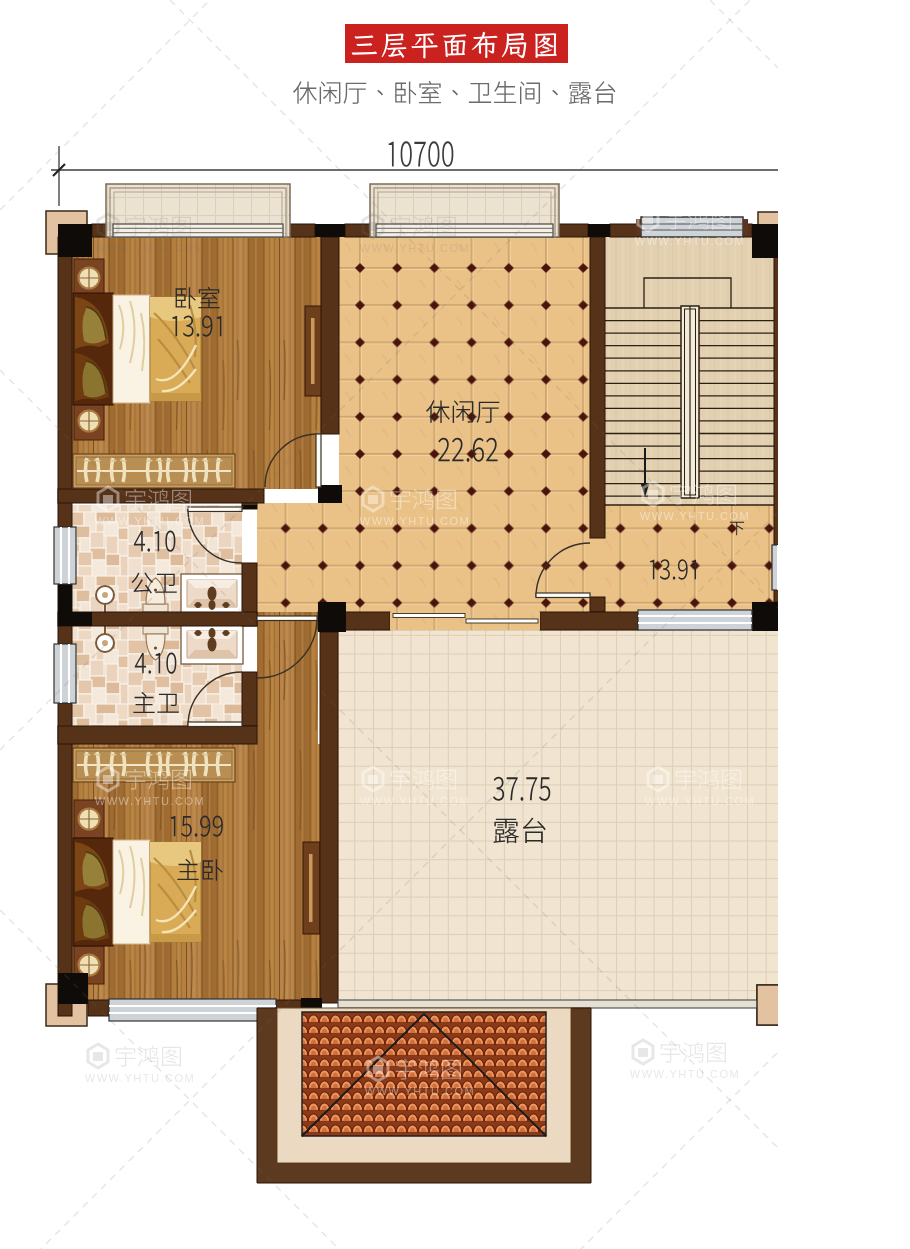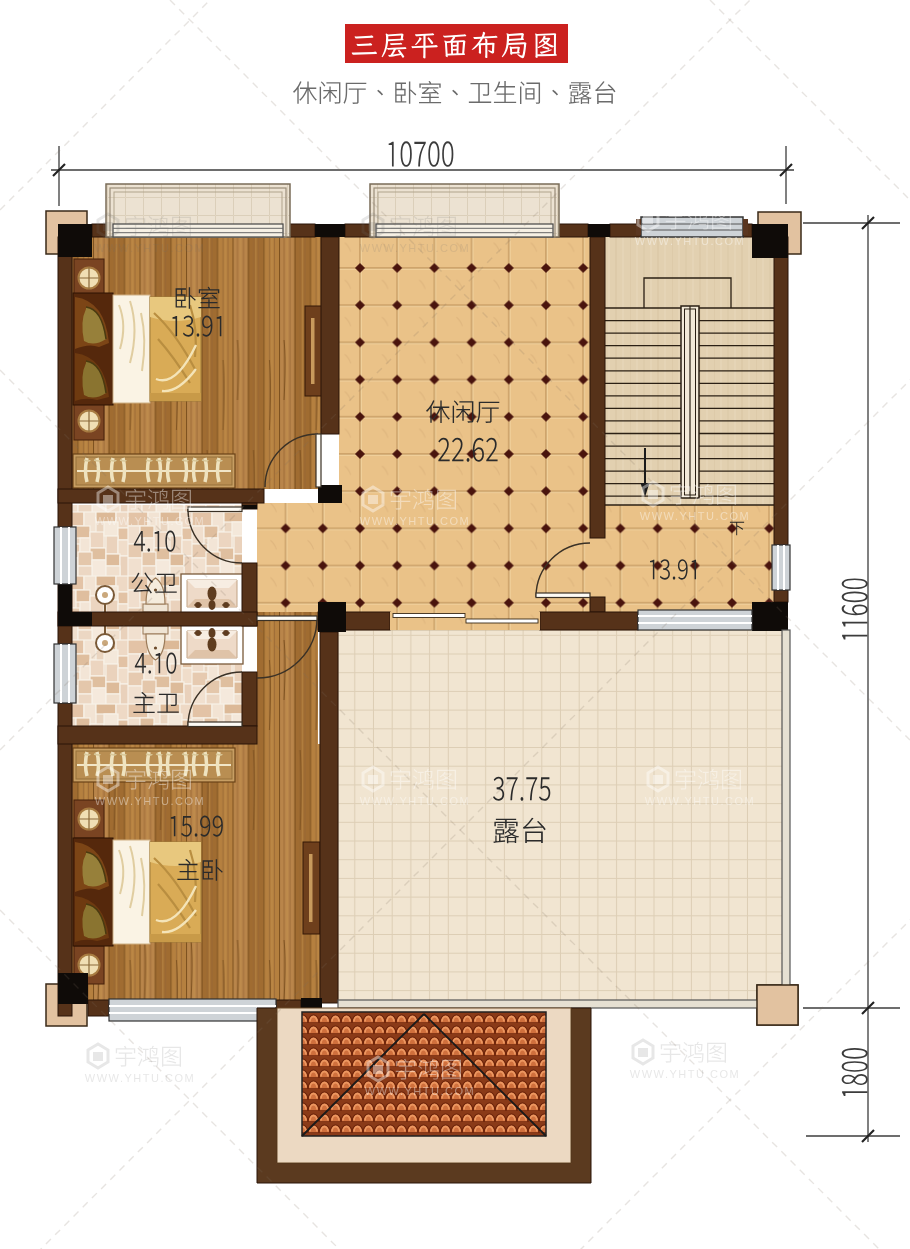--- a/index.html
+++ b/index.html
@@ -1,15 +1,15 @@
 <!DOCTYPE html>
 <html><head><meta charset="utf-8">
 <style>
 html,body{margin:0;padding:0;background:#ffffff;}
-#page{position:relative;width:910px;height:1249px;overflow:hidden;background:#fff;}
+#page{position:relative;width:778px;height:1249px;overflow:hidden;background:#fff;}
 </style></head>
 <body>
 <div id="page">
 <svg width="910" height="1249" viewBox="0 0 910 1249" xmlns="http://www.w3.org/2000/svg">
 <rect x="345" y="24" width="223" height="39" fill="#cb211f"></rect>
 <g transform="translate(350.2 55.0) scale(0.02800 0.02800)">
         <path d="M157 -9 924 -35Q937 -36 946 -42Q956 -48 956 -60Q956 -73 943 -88Q930 -102 914 -112Q898 -121 887 -121Q882 -121 875 -119Q866 -117 852 -114Q839 -112 827 -111L137 -88Q131 -88 126 -88Q120 -87 114 -87Q92 -87 73 -92Q70 -93 65 -93Q52 -93 52 -80Q52 -70 62 -50Q71 -31 85 -19Q100 -8 130 -8Q135 -8 142 -8Q149 -9 157 -9ZM321 -321 750 -341Q763 -342 773 -347Q783 -352 783 -365Q783 -375 772 -389Q760 -403 745 -414Q730 -425 718 -425Q714 -425 711 -424Q702 -421 690 -418Q678 -415 668 -414L302 -396H292Q267 -396 247 -402Q243 -403 239 -403Q226 -403 226 -390Q226 -373 238 -354Q249 -336 257 -329Q263 -323 272 -322Q281 -320 292 -320Q299 -320 306 -320Q314 -321 321 -321ZM252 -589 796 -619Q809 -620 819 -625Q829 -630 829 -642Q829 -651 818 -664Q807 -678 792 -690Q778 -701 765 -701Q760 -701 757 -700Q748 -697 736 -694Q724 -691 714 -690L233 -662H220Q209 -662 198 -663Q187 -664 178 -667Q174 -668 170 -668Q157 -668 157 -655Q157 -653 164 -632Q172 -610 188 -596Q193 -590 202 -589Q211 -588 221 -588Q229 -588 236 -588Q244 -589 252 -589Z M1503 -353 1831 -372Q1859 -375 1859 -392Q1859 -411 1828 -432Q1816 -441 1808 -441Q1799 -441 1794 -438Q1788 -435 1769 -432L1474 -416L1438 -421Q1423 -421 1423 -411Q1423 -390 1451 -361Q1463 -353 1482 -353ZM1358 -559Q1360 -586 1360 -632L1359 -671L1819 -699L1803 -584ZM1138 78Q1154 78 1173 51Q1267 -82 1306 -219Q1344 -356 1355 -494L1868 -523Q1906 -525 1906 -544Q1906 -562 1879 -585Q1899 -703 1902 -710Q1906 -717 1906 -726Q1906 -737 1889 -752Q1872 -768 1853 -768L1355 -736Q1298 -764 1284 -764Q1264 -764 1264 -750Q1264 -744 1272 -726Q1280 -708 1282 -620Q1282 -252 1146 5Q1123 49 1123 61Q1123 78 1138 78ZM1858 78Q1871 99 1887 99Q1903 99 1918 84Q1932 68 1932 56Q1932 41 1840 -80Q1775 -164 1766 -176Q1756 -188 1741 -188Q1726 -188 1714 -173Q1703 -158 1703 -153Q1703 -147 1718 -128Q1733 -108 1774 -52Q1681 -36 1530 -17Q1587 -104 1633 -199L1981 -215Q2009 -218 2009 -234Q2009 -254 1976 -276Q1963 -284 1956 -284Q1948 -284 1942 -280Q1935 -277 1914 -275Q1378 -249 1366 -249L1328 -254Q1313 -254 1313 -243Q1313 -221 1339 -199Q1353 -186 1372 -186L1549 -195Q1509 -105 1447 -6L1410 -3L1376 -7Q1360 -7 1360 5Q1371 36 1382 50Q1392 65 1413 65Q1460 65 1808 -1Q1828 27 1858 78Z M2965 -433Q2965 -443 2949 -466Q2933 -489 2910 -517Q2887 -545 2862 -572Q2838 -599 2821 -617Q2808 -630 2798 -630Q2787 -630 2772 -618Q2758 -605 2758 -594Q2758 -582 2770 -569Q2801 -533 2834 -490Q2868 -447 2890 -410Q2903 -390 2916 -390Q2929 -390 2947 -404Q2965 -418 2965 -433ZM2464 -617V-607Q2464 -589 2457 -575Q2432 -529 2402 -484Q2371 -439 2337 -399Q2321 -379 2321 -367Q2321 -355 2334 -355Q2347 -355 2372 -376Q2398 -396 2427 -426Q2456 -455 2484 -487Q2512 -519 2530 -545Q2548 -571 2548 -582Q2548 -595 2534 -607Q2521 -619 2506 -628Q2490 -637 2480 -637Q2464 -637 2464 -617ZM2690 -263 3095 -281Q3107 -282 3116 -287Q3126 -292 3126 -303Q3126 -310 3118 -322Q3109 -334 3096 -344Q3082 -355 3064 -355Q3057 -355 3053 -354Q3042 -350 3032 -348Q3021 -347 3011 -346L2691 -332L2692 -688L2967 -704Q2979 -705 2988 -710Q2998 -714 2998 -724Q2998 -734 2988 -746Q2979 -758 2966 -768Q2952 -777 2937 -777Q2930 -777 2926 -776Q2915 -772 2904 -770Q2894 -769 2884 -768L2383 -739H2371Q2362 -739 2352 -740Q2343 -741 2336 -743Q2333 -744 2328 -744Q2315 -744 2315 -732Q2315 -728 2320 -715Q2325 -702 2334 -689Q2343 -676 2356 -672Q2360 -671 2364 -671Q2369 -671 2373 -671Q2380 -671 2388 -671Q2395 -671 2404 -672L2615 -684L2613 -329L2257 -314H2246Q2236 -314 2227 -315Q2218 -316 2210 -319Q2207 -320 2202 -320Q2188 -320 2188 -307Q2188 -296 2197 -280Q2206 -265 2219 -252Q2226 -245 2246 -245Q2253 -245 2260 -246Q2268 -246 2278 -246L2612 -261L2611 -2Q2611 30 2605 63Q2604 67 2604 74Q2604 95 2618 106Q2631 116 2646 119Q2660 122 2663 122Q2689 122 2689 91Z M3800 -163 3797 -59 3671 -55 3669 -157ZM3803 -305 3801 -221 3668 -214 3666 -298ZM3595 -438 3604 -53 3479 -49 3456 -430ZM3806 -449 3804 -365 3665 -358 3664 -441ZM4028 -460 3999 -65 3867 -61 3876 -452ZM3482 15 4068 -2Q4080 -3 4092 -5Q4103 -7 4103 -20Q4103 -27 4096 -39Q4089 -51 4073 -67L4108 -458Q4109 -463 4112 -468Q4114 -474 4114 -481Q4114 -490 4100 -508Q4085 -526 4056 -526H4050L3659 -505Q3673 -518 3698 -546Q3722 -574 3746 -608Q3749 -612 3749 -619Q3749 -632 3720 -652L3732 -645L4115 -669Q4126 -670 4136 -674Q4145 -677 4145 -688Q4145 -699 4134 -711Q4124 -723 4111 -732Q4098 -740 4088 -740Q4081 -740 4076 -738Q4061 -732 4038 -730L3393 -690Q3388 -690 3383 -690Q3378 -689 3374 -689Q3365 -689 3357 -690Q3349 -692 3341 -694Q3337 -695 3328 -695Q3320 -695 3320 -684Q3320 -682 3320 -680Q3321 -677 3322 -674Q3340 -639 3353 -632Q3366 -624 3379 -624Q3386 -624 3394 -624Q3403 -625 3413 -626L3666 -642Q3666 -634 3652 -608Q3637 -583 3614 -554Q3592 -525 3571 -500L3453 -493Q3423 -506 3404 -512Q3385 -517 3375 -517Q3359 -517 3359 -504Q3359 -499 3362 -494Q3364 -488 3367 -482Q3374 -469 3378 -456Q3383 -442 3384 -421L3407 -48Q3408 -41 3408 -32Q3408 -24 3408 -16Q3408 -7 3408 2Q3408 10 3406 20V29Q3406 47 3420 58Q3433 68 3447 72Q3461 77 3464 77Q3484 77 3484 54V51Z M5140 -129V-135L5150 -378Q5151 -383 5153 -388Q5155 -394 5155 -400Q5155 -414 5140 -426Q5126 -439 5100 -439H5087L4899 -428V-530Q4899 -546 4892 -554Q4886 -562 4864 -570Q4854 -576 4845 -578Q4836 -579 4829 -579Q4810 -579 4810 -564Q4810 -557 4815 -549Q4826 -528 4826 -506V-425L4664 -416Q4647 -424 4640 -426L4652 -443Q4703 -515 4741 -587L5231 -616H5233Q5259 -619 5259 -637Q5259 -645 5250 -657Q5242 -669 5229 -680Q5216 -690 5200 -690Q5196 -690 5193 -690Q5190 -689 5187 -688Q5177 -684 5167 -682Q5157 -681 5146 -680L4775 -659Q4780 -671 4792 -699Q4804 -727 4812 -751Q4821 -775 4821 -784Q4821 -793 4809 -804Q4797 -814 4782 -822Q4768 -830 4755 -830Q4736 -830 4736 -808V-805Q4736 -800 4736 -796Q4737 -791 4737 -786Q4737 -778 4734 -764Q4731 -749 4720 -722Q4710 -694 4690 -653L4469 -640H4455Q4438 -640 4421 -643Q4418 -644 4412 -644Q4399 -644 4399 -632Q4399 -614 4410 -600Q4421 -585 4426 -581Q4432 -575 4440 -574Q4448 -572 4459 -572Q4466 -572 4473 -572Q4480 -572 4490 -573L4655 -582Q4612 -503 4563 -438Q4514 -373 4464 -320Q4413 -268 4357 -217Q4340 -203 4340 -191Q4340 -179 4352 -179Q4364 -179 4389 -193Q4414 -207 4450 -233Q4485 -259 4524 -296Q4564 -332 4593 -366Q4593 -360 4593 -352L4597 -153Q4597 -126 4593 -103Q4592 -100 4592 -96Q4592 -93 4592 -90Q4592 -75 4603 -65Q4614 -55 4627 -50Q4640 -44 4649 -44Q4675 -44 4675 -77V-81L4669 -349L4825 -357L4824 -6Q4824 10 4822 24Q4821 37 4819 51Q4818 54 4818 58Q4818 62 4818 64Q4818 76 4824 86Q4831 96 4849 104Q4864 110 4875 110Q4899 110 4899 78V-360L5072 -369L5063 -138Q5043 -142 5014 -151Q4985 -160 4964 -168Q4948 -174 4938 -174Q4924 -174 4924 -162Q4924 -152 4944 -134Q4965 -117 4994 -98Q5022 -80 5050 -66Q5077 -53 5093 -53Q5116 -53 5128 -70Q5141 -86 5141 -104Q5141 -110 5140 -116Q5140 -122 5140 -129Z M5975 -231 5962 -118 5786 -111 5777 -220ZM5791 -47 6023 -54Q6062 -56 6062 -71Q6062 -86 6032 -116L6053 -239Q6054 -243 6057 -248Q6060 -253 6060 -261Q6060 -275 6045 -287Q6030 -299 6006 -299H5996L5770 -287Q5747 -296 5730 -300Q5714 -304 5705 -304Q5686 -304 5686 -290Q5686 -283 5693 -273Q5699 -265 5702 -248Q5704 -232 5705 -224L5714 -116Q5715 -110 5715 -104Q5715 -99 5715 -94Q5715 -86 5714 -79Q5714 -72 5713 -63Q5713 -62 5712 -60Q5712 -57 5712 -54Q5712 -42 5722 -31Q5733 -20 5746 -13Q5759 -6 5770 -6Q5792 -6 5792 -32V-35ZM6117 -709 6098 -600 5674 -574Q5676 -600 5676 -630Q5677 -660 5678 -681ZM5655 -358 6209 -383Q6205 -326 6197 -254Q6189 -183 6177 -112Q6165 -42 6146 20Q6146 22 6142 22H6141Q6140 21 6139 21Q6104 11 6066 -4Q6029 -18 6006 -27Q5992 -34 5980 -34Q5967 -34 5967 -22Q5967 -15 5982 1Q5996 17 6018 36Q6040 55 6066 72Q6091 89 6115 101Q6139 113 6156 113Q6187 113 6204 85Q6220 57 6233 2Q6244 -46 6254 -114Q6264 -182 6272 -254Q6281 -326 6286 -387Q6287 -392 6290 -400Q6294 -408 6294 -416Q6294 -424 6283 -440Q6272 -456 6237 -456H6226L5664 -427Q5665 -441 5668 -464Q5670 -488 5671 -504L6166 -533Q6182 -534 6193 -540Q6204 -545 6204 -558Q6204 -567 6197 -578Q6190 -590 6176 -601L6198 -711Q6199 -715 6202 -722Q6205 -729 6205 -738Q6205 -758 6187 -770Q6169 -783 6148 -783H6142L5674 -752Q5644 -766 5625 -772Q5606 -779 5597 -779Q5581 -779 5581 -765Q5581 -758 5587 -746Q5592 -733 5595 -713Q5598 -693 5598 -676V-661Q5598 -535 5584 -414Q5571 -294 5536 -183Q5500 -72 5432 28Q5416 53 5416 64Q5416 77 5428 77Q5438 77 5466 52Q5495 28 5531 -24Q5567 -75 5601 -158Q5635 -240 5655 -359Z M6981 -473Q6935 -508 6909 -537L6917 -547L7046 -553Q7027 -520 6981 -473ZM6712 -249Q6724 -249 6753 -258Q6875 -303 6986 -391Q7043 -349 7122 -308Q7200 -268 7215 -268Q7231 -268 7252 -282Q7272 -296 7272 -308Q7272 -322 7254 -327Q7116 -376 7034 -434Q7094 -492 7127 -552Q7129 -554 7136 -560Q7143 -566 7143 -576Q7143 -614 7088 -614L6961 -607Q6981 -631 6981 -648Q6981 -671 6942 -686Q6929 -691 6920 -691Q6906 -691 6906 -675Q6905 -644 6863 -581Q6830 -535 6798 -500Q6765 -464 6752 -452Q6738 -441 6738 -428Q6738 -411 6753 -411Q6765 -411 6800 -436Q6836 -460 6870 -494Q6905 -457 6936 -432Q6862 -365 6722 -292Q6695 -279 6695 -264Q6695 -249 6712 -249ZM6845 -45Q6877 -45 7107 -134Q7144 -148 7172 -160Q7199 -172 7199 -187Q7199 -201 7179 -201Q7169 -201 7156 -197Q6877 -120 6813 -120Q6803 -120 6797 -121Q6780 -121 6780 -107Q6780 -99 6789 -84Q6798 -70 6812 -58Q6827 -45 6845 -45ZM7081 -188Q7094 -188 7102 -198Q7109 -209 7111 -220Q7113 -230 7113 -234Q7113 -251 7092 -258Q7071 -266 7041 -275Q7011 -284 6980 -293Q6950 -302 6925 -308Q6900 -314 6892 -314Q6875 -314 6868 -297Q6861 -280 6861 -274Q6861 -256 6888 -249Q6987 -221 7055 -195Q7075 -188 7081 -188ZM6693 -23 6690 -687 7277 -715 7274 -40ZM6671 103Q6693 103 6693 71V44Q7345 29 7362 27Q7379 25 7379 8Q7379 -5 7345 -41Q7349 -719 7352 -724Q7356 -728 7356 -739Q7356 -750 7339 -764Q7322 -779 7288 -779L6691 -752Q6634 -772 6620 -772Q6601 -772 6601 -759Q6601 -755 6604 -749Q6620 -712 6620 -682L6621 -26Q6621 12 6618 30Q6614 47 6614 59Q6614 73 6630 88Q6647 103 6671 103Z" fill="#ffffff"></path>
       </g>
 <g transform="translate(292.5 102.0) scale(0.02500 0.02500)">
         <path d="M648 -823V76H593V-823ZM951 -576V-521H299V-576ZM676 -558Q699 -492 732 -425Q766 -359 806 -297Q845 -236 889 -185Q932 -134 975 -100Q969 -94 961 -87Q953 -79 945 -71Q938 -63 933 -55Q889 -94 845 -148Q802 -203 762 -268Q722 -333 688 -403Q654 -473 629 -543ZM619 -543Q586 -445 538 -351Q489 -258 431 -179Q373 -101 311 -49Q306 -57 299 -65Q291 -73 283 -81Q275 -89 268 -94Q329 -139 386 -214Q444 -288 491 -377Q539 -467 570 -558ZM360 -813Q325 -726 278 -644Q231 -561 175 -490Q119 -419 59 -364Q56 -370 50 -381Q43 -392 36 -402Q29 -412 24 -419Q81 -468 134 -533Q186 -598 230 -673Q274 -749 306 -829ZM193 74V-573L248 -629L248 -627V74Z M1916 -17Q1916 15 1907 31Q1898 47 1874 55Q1852 61 1809 63Q1766 65 1699 65Q1698 57 1694 46Q1690 36 1686 26Q1682 15 1677 7Q1714 8 1746 8Q1779 9 1802 8Q1826 8 1836 8Q1850 7 1855 1Q1861 -4 1861 -17V-791H1916ZM1142 -606V75H1087V-606ZM1897 -791V-738H1356V-791ZM1171 -825Q1198 -799 1226 -767Q1254 -735 1279 -704Q1303 -673 1316 -649L1271 -618Q1258 -643 1234 -675Q1210 -707 1183 -739Q1155 -772 1128 -800ZM1782 -477V-427H1234V-477ZM1528 -622V-7H1474V-622ZM1505 -450Q1479 -383 1439 -320Q1399 -257 1352 -205Q1304 -154 1254 -121Q1247 -130 1237 -142Q1226 -154 1217 -161Q1267 -191 1314 -238Q1361 -286 1400 -344Q1439 -403 1463 -465ZM1520 -454Q1566 -413 1614 -363Q1661 -313 1703 -266Q1744 -218 1769 -182L1728 -146Q1703 -184 1662 -232Q1620 -281 1573 -332Q1526 -383 1481 -425Z M2952 -771V-716H2157V-771ZM2187 -445Q2187 -388 2184 -321Q2180 -254 2169 -185Q2159 -116 2139 -51Q2119 15 2086 69Q2081 64 2072 57Q2063 50 2055 43Q2046 37 2039 34Q2071 -18 2089 -79Q2108 -139 2117 -203Q2126 -266 2128 -328Q2131 -390 2131 -445V-771H2187ZM2930 -545V-491H2249V-545ZM2644 -4Q2644 27 2635 43Q2626 58 2601 65Q2577 72 2533 74Q2489 75 2417 75Q2415 63 2408 47Q2402 31 2395 19Q2434 20 2468 20Q2502 20 2527 20Q2552 19 2561 19Q2576 19 2581 14Q2587 9 2587 -4V-523H2644Z M3570 -261Q3544 -295 3511 -329Q3479 -363 3447 -394Q3414 -425 3384 -449Q3384 -449 3389 -453Q3394 -457 3402 -464Q3409 -470 3416 -477Q3423 -483 3428 -488Q3433 -492 3433 -492Q3463 -468 3497 -436Q3530 -405 3562 -371Q3595 -337 3622 -305Q3622 -305 3617 -301Q3612 -296 3604 -290Q3597 -283 3589 -277Q3581 -270 3576 -266Q3570 -261 3570 -261Z M4525 -528V-246H4146V-299H4469V-473H4146V-528ZM4541 -722H4163V-35H4551V20H4108V-777H4541ZM4386 -746V-510H4332V-746ZM4385 -270V-12H4331V-270ZM4713 -824V71H4656V-824ZM4730 -500Q4770 -469 4812 -431Q4855 -394 4892 -359Q4930 -323 4953 -297L4912 -257Q4888 -285 4851 -322Q4814 -359 4771 -398Q4729 -436 4690 -468Z M5528 -326V24H5471V-326ZM5837 -591V-541H5173V-591ZM5944 -4V47H5059V-4ZM5852 -209V-159H5150V-209ZM5655 -514Q5691 -487 5729 -454Q5766 -421 5799 -389Q5833 -357 5853 -331L5810 -298Q5790 -325 5758 -358Q5725 -391 5687 -424Q5650 -458 5614 -486ZM5928 -744V-573H5872V-691H5129V-573H5074V-744ZM5189 -318 5172 -366Q5186 -368 5203 -378Q5220 -387 5239 -402Q5254 -413 5287 -440Q5319 -467 5359 -504Q5398 -542 5431 -582L5480 -552Q5421 -490 5357 -435Q5293 -381 5231 -341V-340Q5231 -340 5224 -337Q5218 -335 5210 -331Q5202 -327 5196 -324Q5189 -320 5189 -318ZM5189 -350 5228 -371 5761 -410 5770 -365Q5618 -354 5517 -345Q5416 -337 5355 -332Q5293 -327 5260 -325Q5228 -322 5213 -320Q5198 -319 5189 -318ZM5494 -845Q5512 -819 5529 -788Q5545 -756 5553 -733L5497 -715Q5489 -738 5474 -770Q5458 -803 5441 -829Z M6570 -261Q6544 -295 6511 -329Q6479 -363 6447 -394Q6414 -425 6384 -449Q6384 -449 6389 -453Q6394 -457 6402 -464Q6409 -470 6416 -477Q6423 -483 6428 -488Q6433 -492 6433 -492Q6463 -468 6497 -436Q6530 -405 6562 -371Q6595 -337 6622 -305Q6622 -305 6617 -301Q6612 -296 6604 -290Q6597 -283 6589 -277Q6581 -270 6576 -266Q6570 -261 6570 -261Z M7864 -329Q7864 -301 7855 -285Q7846 -269 7821 -261Q7796 -254 7748 -253Q7701 -251 7630 -251Q7628 -260 7624 -270Q7621 -280 7616 -290Q7612 -300 7607 -307Q7649 -306 7685 -306Q7720 -305 7746 -305Q7771 -306 7781 -307Q7797 -307 7802 -312Q7807 -317 7807 -330V-763H7864ZM7948 -21V35H7054V-21ZM7490 -726V3H7431V-726ZM7829 -763V-707H7120V-763Z M8900 -636V-581H8209V-636ZM8865 -344V-289H8164V-344ZM8946 -12V43H8057V-12ZM8531 -836V15H8473V-836ZM8308 -806Q8287 -729 8257 -656Q8227 -583 8191 -520Q8155 -458 8114 -410Q8109 -414 8100 -421Q8090 -427 8081 -433Q8071 -440 8064 -442Q8106 -488 8141 -548Q8176 -607 8204 -677Q8232 -746 8251 -818Z M9156 -617V77H9099V-617ZM9157 -820Q9180 -800 9205 -775Q9229 -750 9250 -726Q9270 -701 9283 -681L9236 -651Q9225 -671 9205 -696Q9184 -720 9161 -746Q9137 -772 9114 -794ZM9877 -777V-723H9357V-777ZM9902 0Q9902 27 9895 41Q9888 55 9871 63Q9853 70 9822 71Q9791 73 9745 72Q9743 62 9738 46Q9732 29 9726 18Q9761 19 9789 19Q9818 20 9827 20Q9838 19 9842 15Q9845 11 9845 1V-777H9902ZM9369 -150H9628V-301H9369ZM9369 -350H9628V-499H9369ZM9682 -548V-101H9317V-548Z M10570 -261Q10544 -295 10511 -329Q10479 -363 10447 -394Q10414 -425 10384 -449Q10384 -449 10389 -453Q10394 -457 10402 -464Q10409 -470 10416 -477Q10423 -483 10428 -488Q10433 -492 10433 -492Q10463 -468 10497 -436Q10530 -405 10562 -371Q10595 -337 10622 -305Q10622 -305 10617 -301Q10612 -296 10604 -290Q10597 -283 10589 -277Q10581 -270 10576 -266Q10570 -261 10570 -261Z M11863 -793V-748H11138V-793ZM11406 -598V-561H11198V-598ZM11404 -510V-472H11183V-510ZM11814 -510V-472H11590V-510ZM11847 7V49H11553V7ZM11441 -156V-112H11276V-156ZM11801 -598V-561H11590V-598ZM11525 -776V-453H11469V-776ZM11914 -688V-525H11860V-646H11137V-525H11085V-688ZM11171 -274H11383V-377H11171ZM11433 -420V-231H11123V-420ZM11864 -146V74H11813V-105H11584V76H11533V-146ZM11591 -367Q11626 -318 11684 -278Q11743 -238 11816 -209Q11889 -180 11967 -167Q11959 -160 11950 -147Q11941 -134 11935 -124Q11856 -141 11782 -174Q11708 -207 11648 -252Q11588 -297 11550 -353ZM11676 -454Q11644 -402 11596 -353Q11548 -304 11479 -262Q11473 -270 11463 -278Q11452 -287 11444 -292Q11509 -328 11555 -374Q11601 -419 11626 -462ZM11841 -408 11850 -411 11881 -393Q11842 -323 11775 -269Q11709 -215 11628 -178Q11548 -141 11468 -120Q11464 -128 11456 -140Q11448 -152 11441 -159Q11498 -172 11556 -194Q11614 -216 11667 -247Q11721 -278 11763 -316Q11806 -355 11830 -399V-408ZM11055 21Q11107 15 11173 9Q11239 2 11315 -6Q11390 -14 11466 -23L11467 23Q11357 35 11250 48Q11143 60 11062 69ZM11845 -408V-366H11582L11612 -408ZM11303 -254V22L11253 27V-254ZM11164 -194V30L11118 35V-194Z M12783 -36V20H12216V-36ZM12814 -337V72H12754V-283H12244V75H12186V-337ZM12651 -714Q12701 -672 12753 -620Q12805 -567 12849 -516Q12893 -464 12919 -423L12870 -387Q12845 -430 12802 -482Q12759 -535 12708 -588Q12657 -640 12606 -684ZM12125 -438 12106 -486Q12122 -488 12142 -505Q12162 -521 12187 -545Q12201 -558 12228 -587Q12256 -616 12290 -655Q12325 -695 12360 -741Q12396 -787 12427 -834L12483 -810Q12433 -742 12380 -679Q12327 -616 12273 -561Q12219 -506 12165 -461V-459Q12165 -459 12159 -457Q12153 -454 12145 -450Q12136 -447 12131 -443Q12125 -439 12125 -438ZM12124 -473 12170 -496 12819 -530 12826 -479Q12673 -471 12563 -464Q12453 -458 12379 -454Q12305 -449 12258 -447Q12212 -444 12186 -442Q12160 -441 12147 -440Q12134 -439 12125 -438Z" fill="#6b6b6b"></path>

